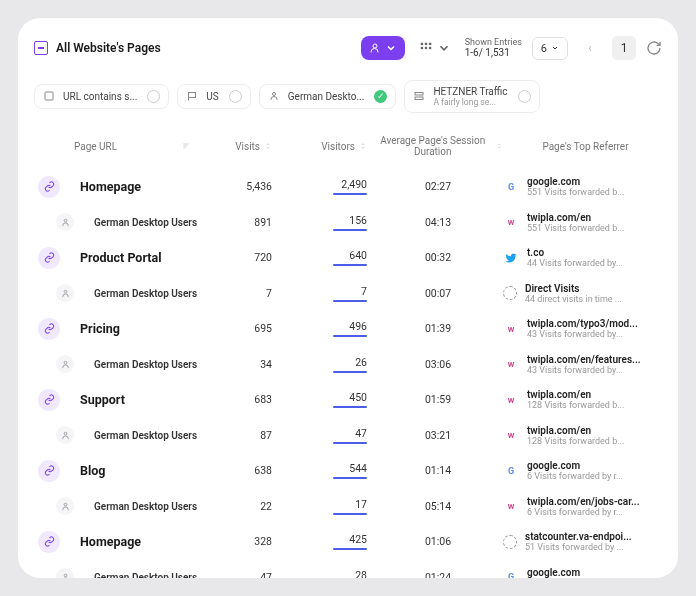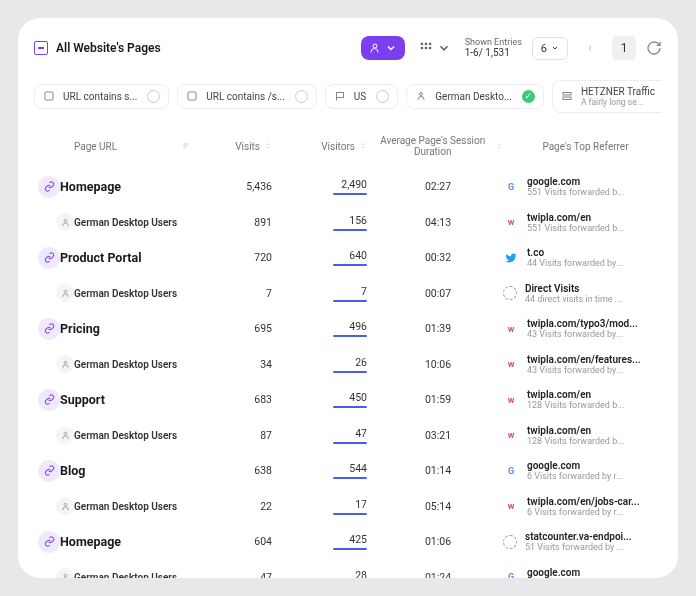--- a/index.html
+++ b/index.html
@@ -33,21 +33,21 @@
 .th{font-size:10px;color:#777;display:flex;align-items:center;gap:4px}
 .th-url{padding-left:36px;justify-content:space-between;padding-right:8px}
 .th-visits,.th-visitors{justify-content:flex-end;padding-right:6px}
 .th-duration{justify-content:center;text-align:center;line-height:1.15}
 .th-referrer{justify-content:center}
 .sort-icon{width:8px;height:8px;opacity:0.5}
 .tbody{display:flex;flex-direction:column}
 .row{display:grid;grid-template-columns:160px 80px 95px 130px 165px;align-items:center;padding:7px 4px}
 .row-main .url-text{font-size:12.5px;font-weight:700;color:#1a1a1a}
 .row-sub .url-text{font-size:10px;font-weight:600;color:#333}
-.url-cell{display:flex;align-items:center;gap:0;overflow:hidden}
+.url-cell{display:flex;align-items:center;gap:20px;overflow:hidden}
 .url-icon{width:22px;height:22px;border-radius:50%;display:flex;align-items:center;justify-content:center;flex-shrink:0}
 .url-icon-main{background:#f0e9fd;color:#7b3ff0}
 .url-icon-sub{background:#f5f5f7;color:#999;width:18px;height:18px;margin-left:18px}
 .url-icon svg{width:11px;height:11px}
 .num{font-size:10.5px;color:#333;text-align:right;padding-right:6px}
 .visitors-cell{display:flex;flex-direction:column;align-items:flex-end;gap:2px;padding-right:6px}
 .visitors-num{font-size:10.5px;color:#333}
 .visitors-bar{width:34px;height:2px;background:#4a5ee8;border-radius:1px}
 .duration{font-size:10.5px;color:#333;text-align:center}
 .referrer-cell{display:flex;align-items:center;gap:8px;overflow:hidden}
@@ -115,27 +115,20 @@
   <div class="chips" id="chips">
       <div class="chip">
         <span class="chip-icon"><svg viewBox="0 0 24 24" fill="none" stroke="currentColor" stroke-width="2">
             <rect x="4" y="4" width="16" height="16" rx="2"></rect>
           </svg></span>
         <span class="chip-label">URL contains s...</span>
         <span class="chip-close"></span>
       </div>
       <div class="chip">
         <span class="chip-icon"><svg viewBox="0 0 24 24" fill="none" stroke="currentColor" stroke-width="2">
-            <rect x="4" y="4" width="16" height="16" rx="2"></rect>
-          </svg></span>
-        <span class="chip-label">URL contains /s...</span>
-        <span class="chip-close"></span>
-      </div>
-      <div class="chip">
-        <span class="chip-icon"><svg viewBox="0 0 24 24" fill="none" stroke="currentColor" stroke-width="2">
             <rect x="5" y="5" width="14" height="10"></rect>
             <line x1="5" y1="5" x2="5" y2="21"></line>
           </svg></span>
         <span class="chip-label">US</span>
         <span class="chip-close"></span>
       </div>
       <div class="chip">
         <span class="chip-icon"><svg viewBox="0 0 24 24" fill="none" stroke="currentColor" stroke-width="2">
             <circle cx="12" cy="8" r="3"></circle>
             <path d="M6 20v-1a6 6 0 0 1 12 0v1"></path>
@@ -321,21 +314,21 @@
                 <path d="M6 20v-1a6 6 0 0 1 12 0v1"></path>
               </svg>
             </span>
             <span class="url-text">German Desktop Users</span>
           </div>
           <div class="num">34</div>
           <div class="visitors-cell">
             <span class="visitors-num">26</span>
             <span class="visitors-bar"></span>
           </div>
-          <div class="duration">10:06</div>
+          <div class="duration">03:06</div>
           <div class="referrer-cell">
             <span class="ref-icon ref-twipla">w</span>
             <div class="ref-text">
               <span class="ref-name">twipla.com/en/features...</span>
               <span class="ref-sub">43 Visits forwarded by...</span>
             </div>
           </div>
         </div>
         <div class="row row-main">
           <div class="url-cell">
@@ -436,21 +429,21 @@
         <div class="row row-main">
           <div class="url-cell">
             <span class="url-icon url-icon-main">
               <svg viewBox="0 0 24 24" fill="none" stroke="currentColor" stroke-width="2.2">
                 <path d="M10 13a5 5 0 0 0 7 0l3-3a5 5 0 0 0-7-7l-1 1"></path>
                 <path d="M14 11a5 5 0 0 0-7 0l-3 3a5 5 0 0 0 7 7l1-1"></path>
               </svg>
             </span>
             <span class="url-text">Homepage</span>
           </div>
-          <div class="num">604</div>
+          <div class="num">328</div>
           <div class="visitors-cell">
             <span class="visitors-num">425</span>
             <span class="visitors-bar"></span>
           </div>
           <div class="duration">01:06</div>
           <div class="referrer-cell">
             <span class="ref-icon ref-stat"></span>
             <div class="ref-text">
               <span class="ref-name">statcounter.va-endpoi...</span>
               <span class="ref-sub">51 Visits forwarded by ...</span>

